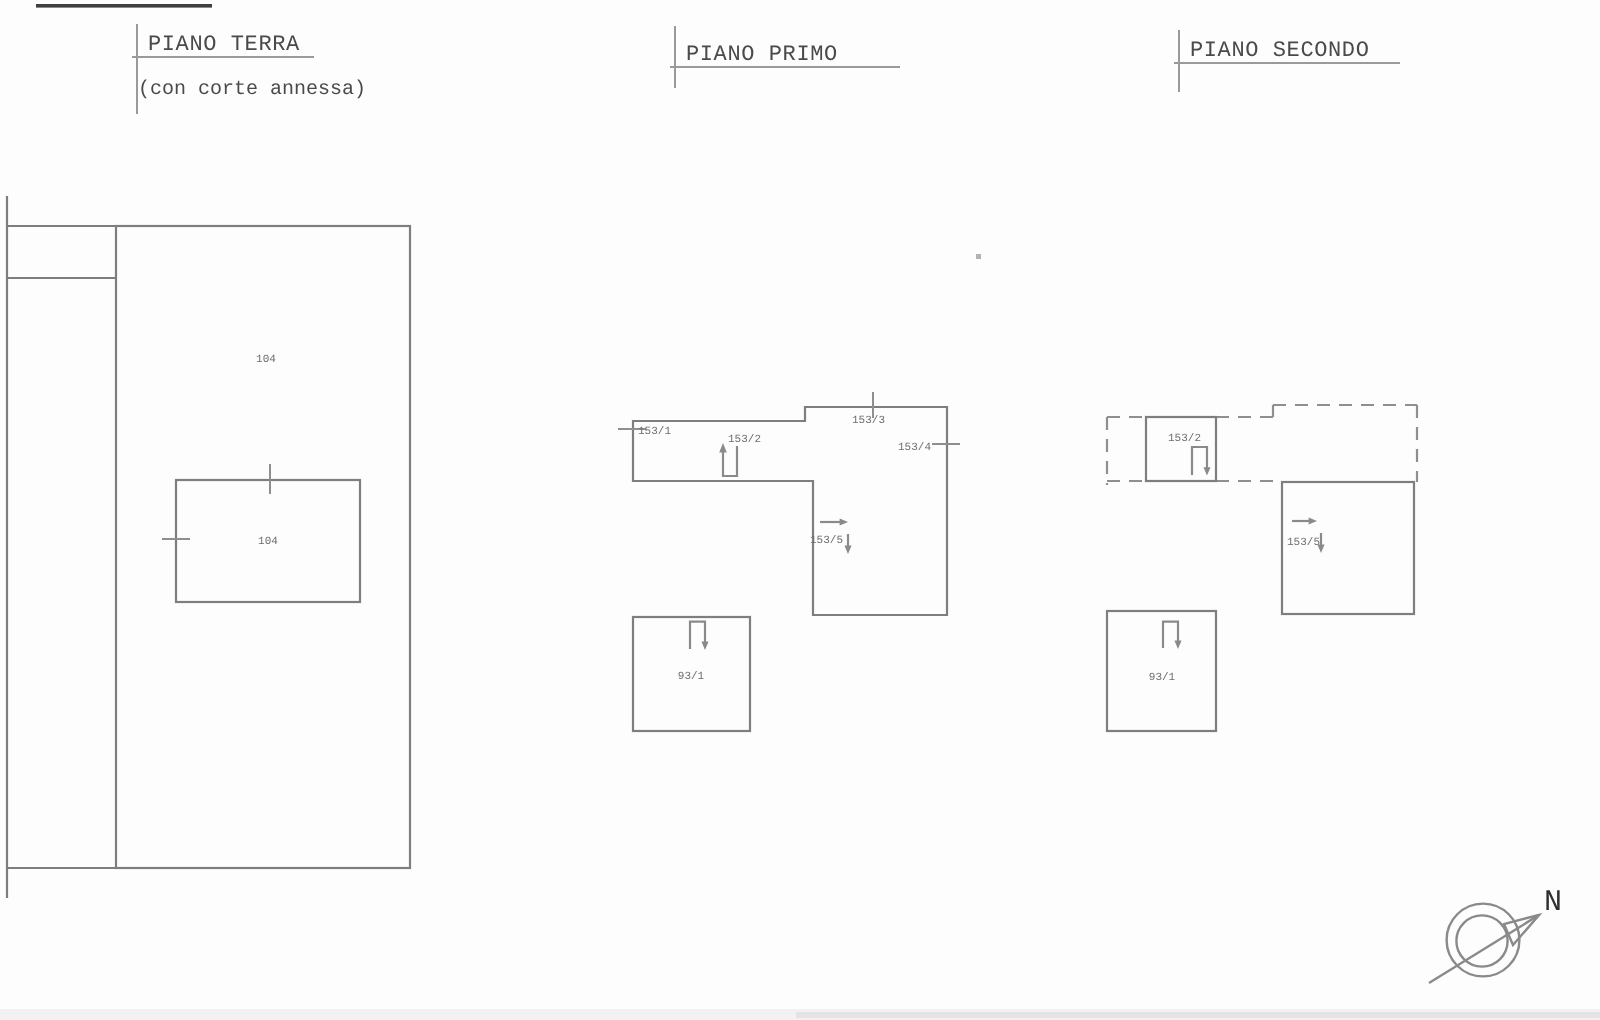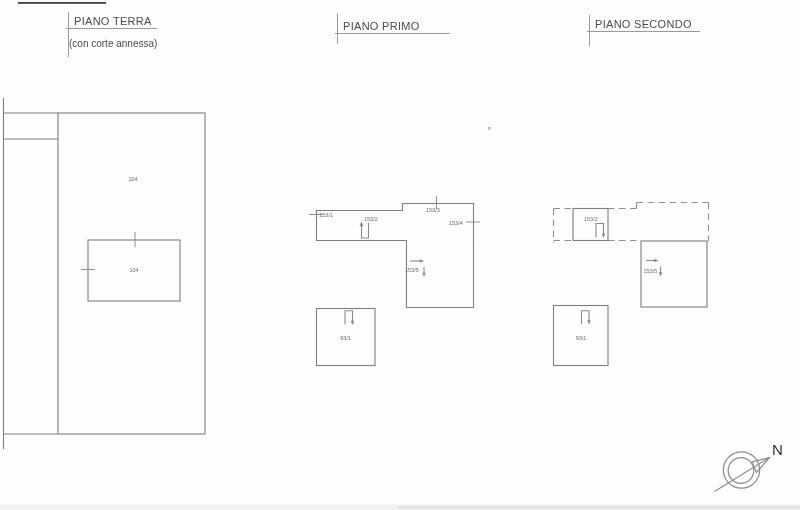--- a/index.html
+++ b/index.html
@@ -1,21 +1,21 @@
 <!DOCTYPE html>
 <html><head>
 <meta charset="utf-8">
 <style>
   html,body{margin:0;padding:0;background:#ffffff;}
   .page{
     position:relative;
     width:800px;height:510px;
     background:#fdfdfd;
     overflow:hidden;
-    font-family:Liberation Sans, sans-serif;
+    font-family:Liberation Mono, monospace;
   }
   svg{position:absolute;left:0;top:0;}
   .wall-dark{stroke:#7e7e7e;stroke-width:1.1;fill:none;}
   .dashed{stroke:#8f8f8f;stroke-width:1.1;fill:none;stroke-dasharray:6.5 4.5;}
   .tick{stroke:#8f8f8f;stroke-width:1;fill:none;}
   .leader{stroke:#9a9a9a;stroke-width:1;fill:none;}
   .stair{stroke:#8a8a8a;stroke-width:1.1;fill:none;}
   .arrowfill{fill:#8a8a8a;stroke:none;}
   .title-text{font-size:11px;fill:#4a4a4a;letter-spacing:.3px;}
   .subtitle-text{font-size:10px;fill:#4a4a4a;}

